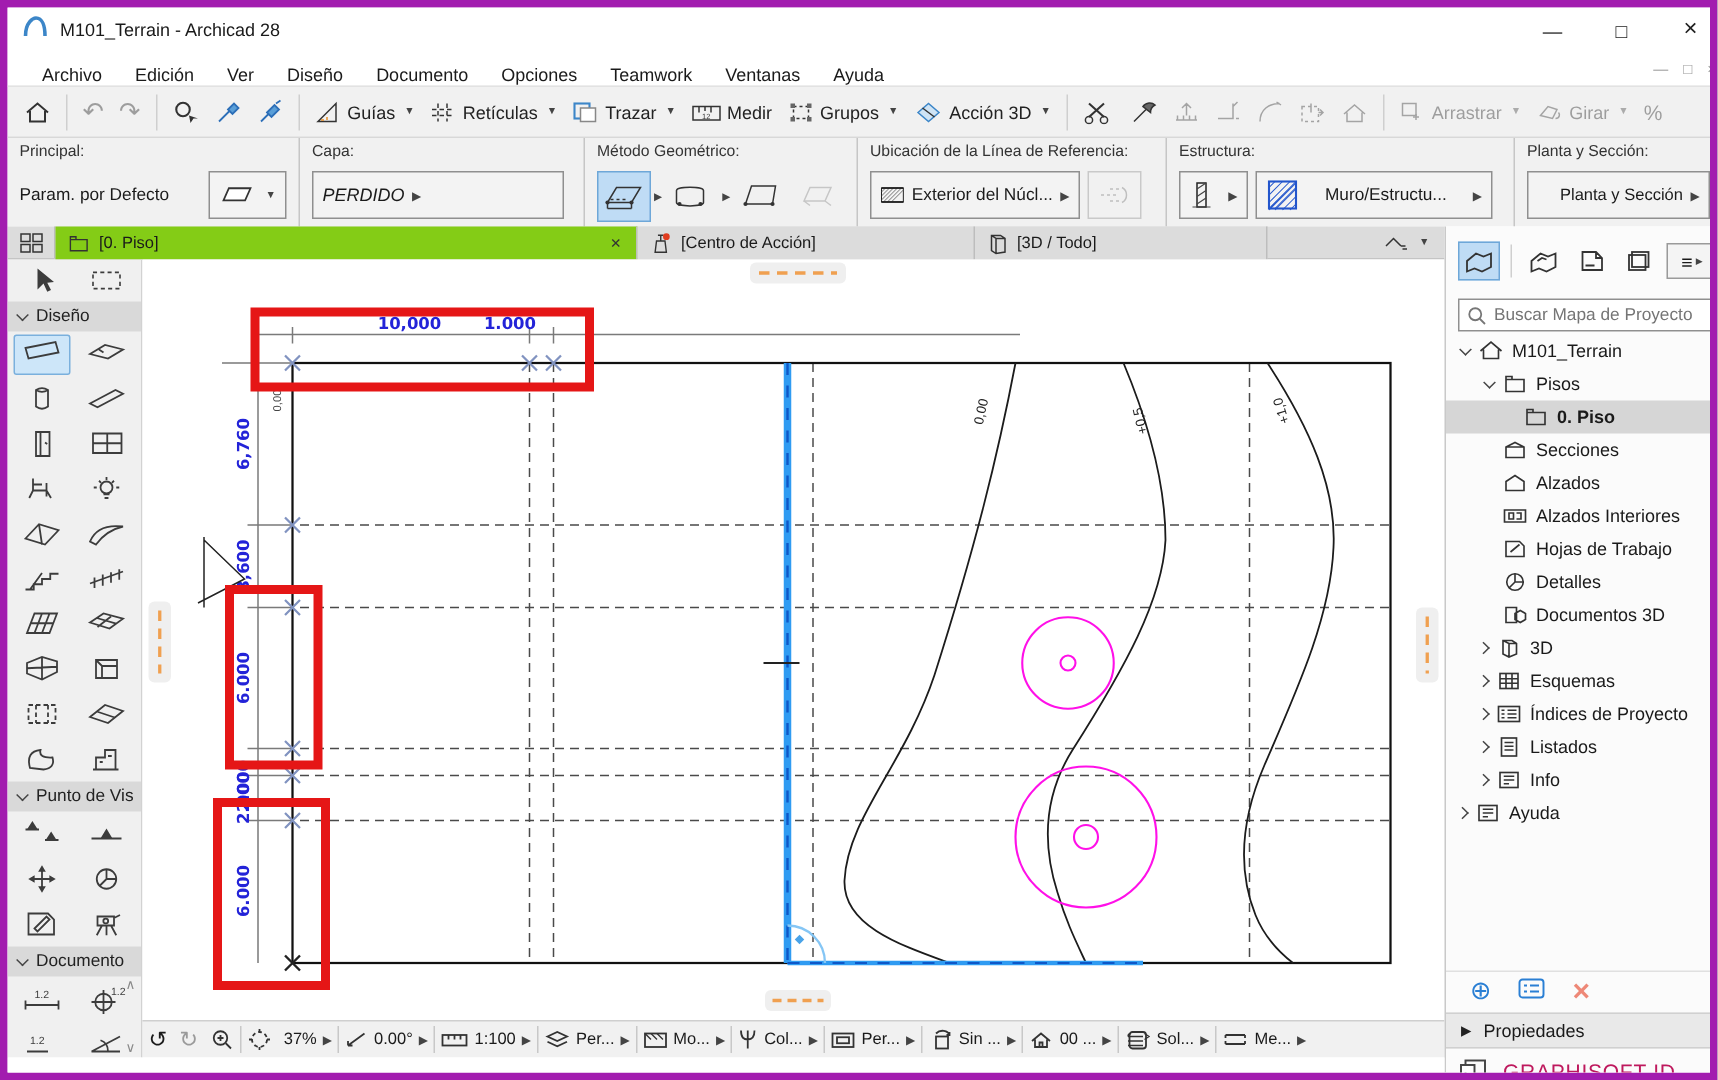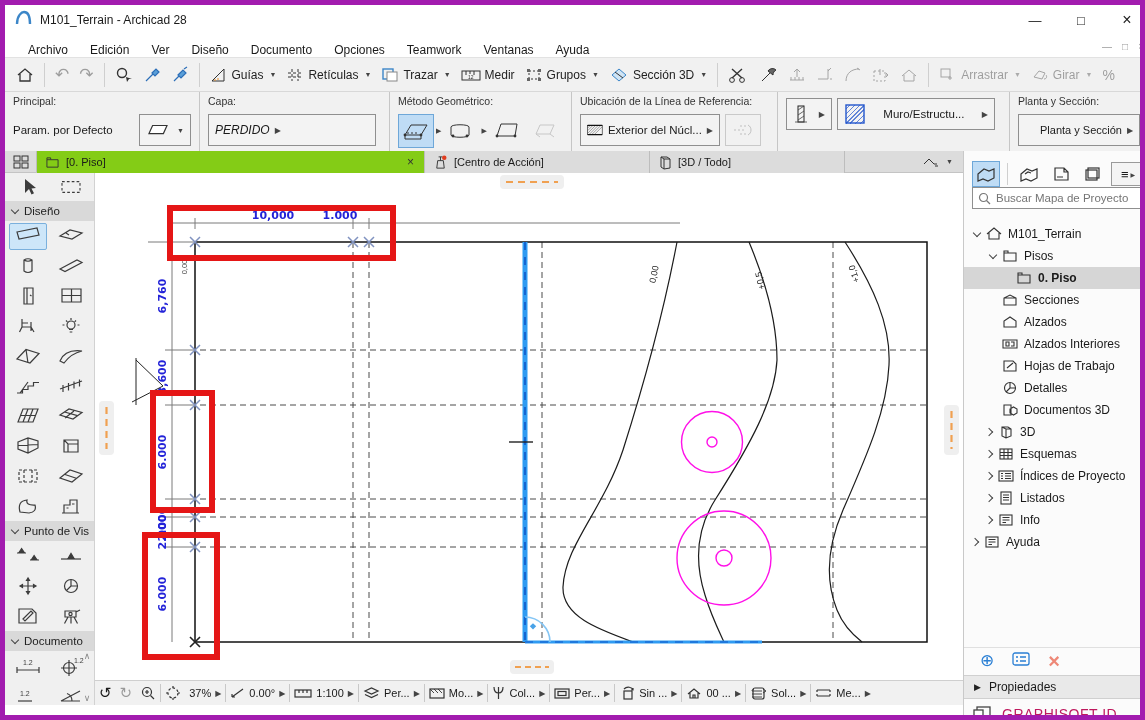--- a/index.html
+++ b/index.html
@@ -57,21 +57,21 @@
 .ssep{width:1px;height:18px;background:#c8c8c8;flex:none}
 .sico svg{display:block;stroke:#333;fill:none;stroke-width:1.2}
 
 .navigator{position:absolute;left:958px;top:146px;width:187px;height:574px;background:#fbfbfb;border-left:1px solid #c9c9c9;font-size:12px}
 .nav-icons{position:absolute;left:0;top:8px;width:187px;height:30px;display:flex;align-items:center;padding-left:8px;gap:4px}
 .nicon{width:28px;height:26px;display:flex;align-items:center;justify-content:center;border:1px solid transparent}
 .nicon svg{stroke:#333;fill:none;stroke-width:1.2}
 .nicon.sel{background:#bfdcf5;border-color:#6ea7d8}
 .nsep{width:1px;height:22px;background:#cfcfcf;margin:0 3px}
 .nmenu{margin-left:auto;margin-right:6px;width:34px;height:24px;border:1px solid #9a9a9a;background:#f4f4f4;display:flex;align-items:center;justify-content:center;gap:2px;font-size:12px}
-.nsearch{position:absolute;left:8px;top:36px;width:171px;height:22px;border:1px solid #8f8f8f;background:#fff;display:flex;align-items:center;padding:0 5px;gap:5px}
+.nsearch{position:absolute;left:8px;top:48px;width:171px;height:22px;border:1px solid #8f8f8f;background:#fff;display:flex;align-items:center;padding:0 5px;gap:5px}
 .nsearch input{border:none;outline:none;font-size:11.5px;width:135px;font-family:"Liberation Sans",sans-serif;background:transparent}
 .tree{position:absolute;left:0;top:72px;width:187px}
 .trow2{height:22px;display:flex;align-items:center;gap:6px;padding-right:4px}
 .trow2.selected{background:#d6d6d6;font-weight:bold}
 .ti{flex:none}
 .ti svg{stroke:#333;fill:none;stroke-width:1.1;display:block}
 .tchev{flex:none}
 .nav-bottom-icons{position:absolute;left:0;top:496px;width:187px;height:26px;display:flex;align-items:center;gap:18px;padding-left:16px;border-top:1px solid #e0e0e0}
 .prop-bar{position:absolute;left:0;top:524px;width:187px;height:24px;background:#e9e9e9;border-top:1px solid #d0d0d0;border-bottom:1px solid #d0d0d0;display:flex;align-items:center;gap:8px;padding-left:10px;font-size:12px}
 .brand-bar{position:absolute;left:0;top:552px;width:187px;height:22px;display:flex;align-items:center;gap:10px;padding-left:8px}
@@ -196,21 +196,21 @@
         <span>Grupos</span>
         <span class="caret">▼</span>
       </span>
     <span class="tbtn">
         <span class="tico">
           <svg width="20" height="17" viewBox="0 0 20 17">
             <path d="M3 9 L10 3 L17 9 L10 15 Z" stroke="#3c86c8" fill="#cfe4f5"></path>
             <path d="M6 6 L14 12" stroke="#333"></path>
           </svg>
         </span>
-        <span>Sección 3D</span>
+        <span>Acción 3D</span>
         <span class="caret">▼</span>
       </span>
     <span class="tsep"></span>
     <span class="tbtn tico">
         <svg width="20" height="16" viewBox="0 0 20 16">
           <path d="M4 2 L14 11 M14 2 L4 11" stroke="#333" stroke-width="1.4"></path>
           <circle cx="4" cy="13" r="2.4" stroke="#333" fill="none"></circle>
           <circle cx="14" cy="13" r="2.4" stroke="#333" fill="none"></circle>
         </svg>
       </span>
@@ -338,20 +338,21 @@
         </span>
         <span class="ibtn disabled" style="width:36px">
           <svg width="22" height="16" viewBox="0 0 22 16">
               <path d="M2 8 H14 M8 4 H14 M8 12 H14" stroke="#777" stroke-dasharray="2 2" fill="none"></path>
               <path d="M16 3 C20 5 20 11 16 13" stroke="#777" fill="none"></path>
             </svg>
         </span>
       </div>
     </div>
     <div class="isec" style="width:232px">
+      <div class="ilabel">Estructura:</div>
       <div class="irow">
         <span class="ibtn" style="width:46px;justify-content:space-between">
           <svg width="16" height="20" viewBox="0 0 16 20">
               <rect x="5" y="2" width="6" height="16" stroke="#222" fill="none"></rect>
               <path d="M5 6 L11 2 M5 11 L11 7 M5 16 L11 12 M2 18 H14" stroke="#444" stroke-width=".8"></path>
             </svg>
           <span class="caret-r">▶</span>
         </span>
         <span class="ibtn" style="width:158px;justify-content:space-between">
           <svg width="22" height="22" viewBox="0 0 22 22">

